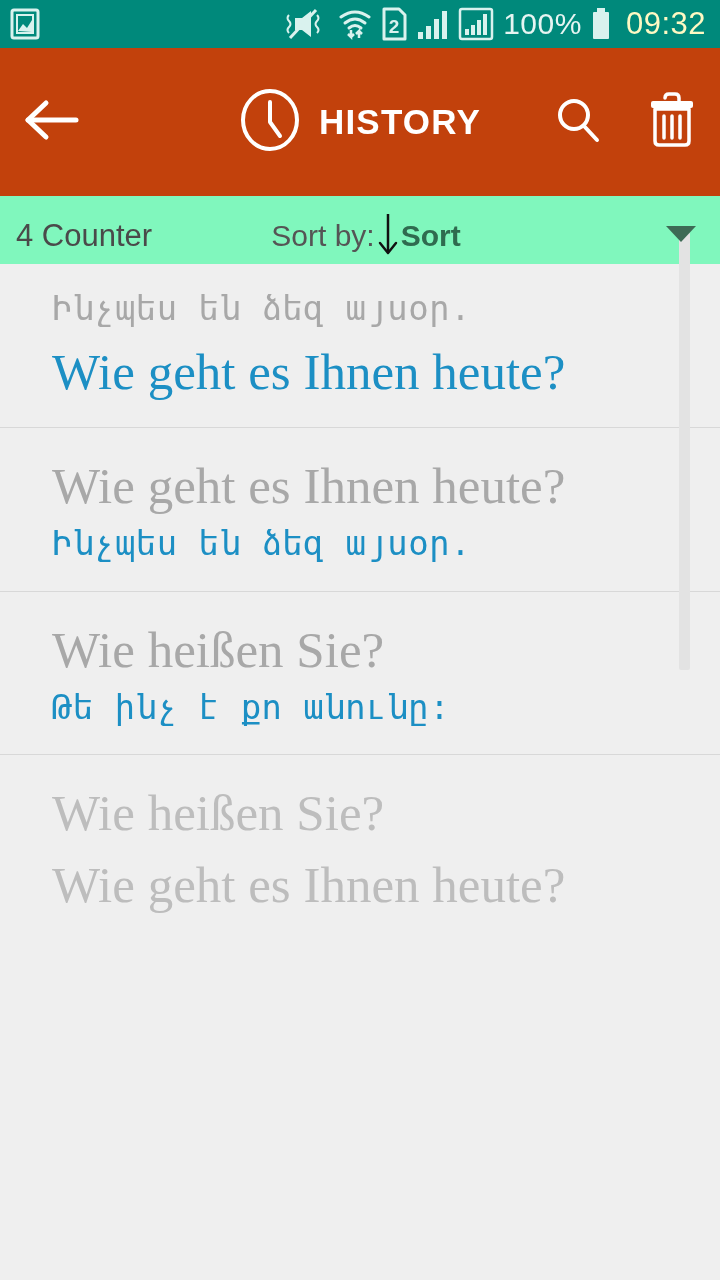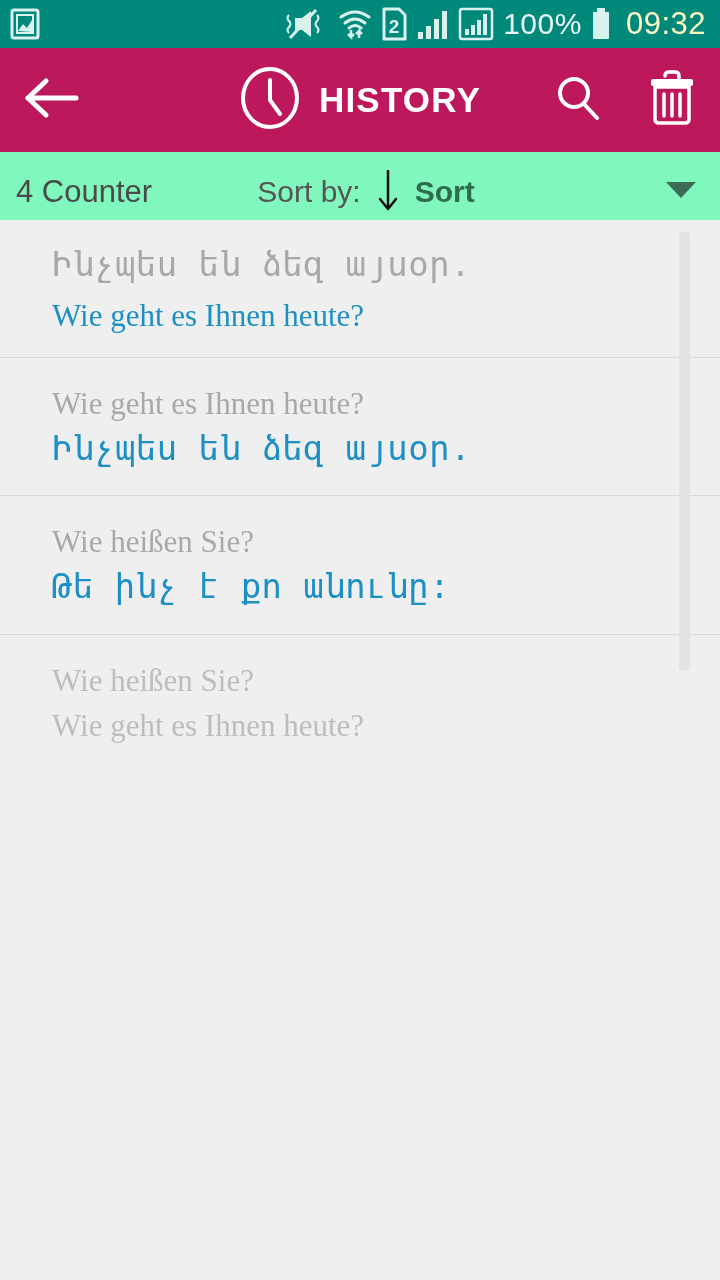--- a/index.html
+++ b/index.html
@@ -20,21 +20,21 @@
   }
   .sb-left { display:flex; align-items:center; flex:0 0 auto; }
   .sb-spacer { flex:1 1 auto; }
   .sb-right { display:flex; align-items:center; gap:9px; }
   .sb-icon { display:flex; align-items:center; justify-content:center; }
   .sb-text { font-size:30px; letter-spacing:0.5px; color:#e6f5f2; font-weight:400; }
   .sb-clock { font-size:31px; color:#fef9c3; margin-left:6px; letter-spacing:0.5px; }
 
   
   .appbar {
-    height:104px; background:#be185d;
+    height:148px; background:#c2410c;
     display:flex; align-items:center;
     padding:0 22px;
     position:relative;
   }
   .ab-back { width:72px; display:flex; align-items:center; justify-content:flex-start; cursor:pointer; }
   .ab-center {
     position:absolute; left:0; right:0; top:0; bottom:0;
     display:flex; align-items:center; justify-content:center;
     gap:18px; pointer-events:none;
   }
@@ -51,21 +51,21 @@
   
   .sortbar {
     height:68px; background:#80f7bd;
     display:flex; align-items:center;
     padding:12px 22px 0 16px;
     position:relative;
   }
   .counter { font-size:31px; color:#4a4a4a; font-weight:400; }
   .sort-group {
     position:absolute; left:12px; right:0;
-    display:flex; align-items:center; justify-content:center; gap:14px;
+    display:flex; align-items:center; justify-content:center; 
     pointer-events:none;
   }
   .sort-label { font-size:30px; color:#555555; }
   .sort-value { font-size:30px; font-weight:bold; color:#2f6b4f; }
   .caret { margin-left:auto; position:relative; z-index:2; cursor:pointer; display:flex; }
 
   
   .list { position:relative; background:#efefef; }
   .row {
     position:relative;
@@ -76,21 +76,21 @@
   .row:last-of-type { border-bottom:none; }
   .line-src {
     font-size:36px; color:#a8a8a8; line-height:1.28;
     white-space:nowrap;
   }
   .line-dst {
     font-size:36px; color:#1c8fc4; line-height:1.28;
     white-space:nowrap; margin-top:6px;
   }
   .arm { font-family:Liberation Mono, monospace; font-size:34px; letter-spacing:0.5px; }
-  .lat { font-family:"Liberation Serif", serif; font-size:31px; }
+  .lat { font-family:"Liberation Serif", serif; font-size:51px; }
   .faded .line-src, .faded .line-dst { color:#bdbdbd; }
 
   
   .scrolltrack {
     position:absolute; top:232px; right:30px;
     width:11px; height:438px; background:#e3e3e3; border-radius:2px;
   }
 </style>
 </head>
 <body>

